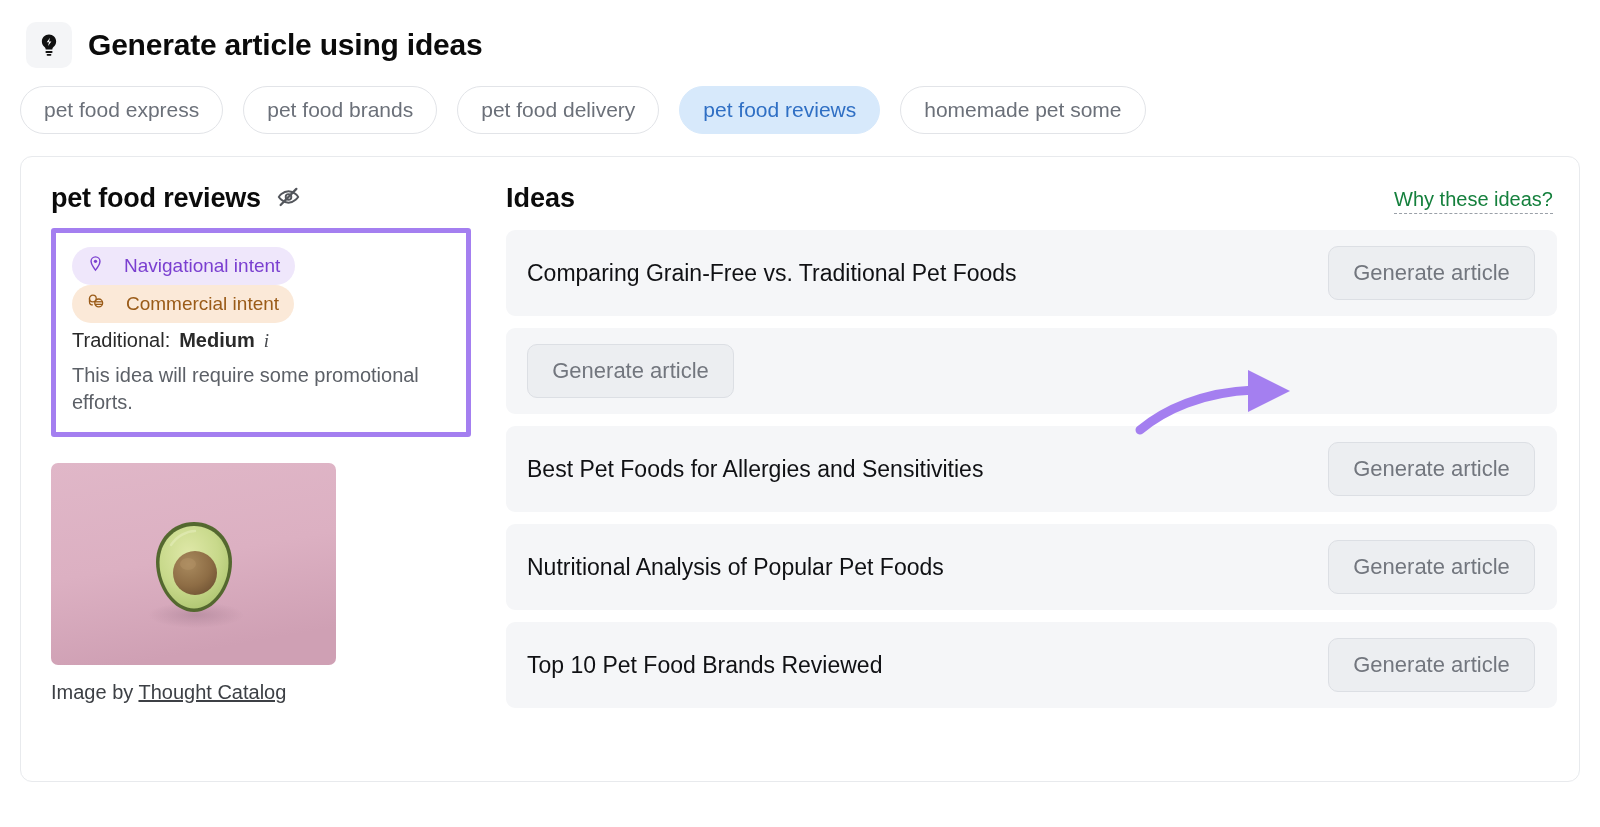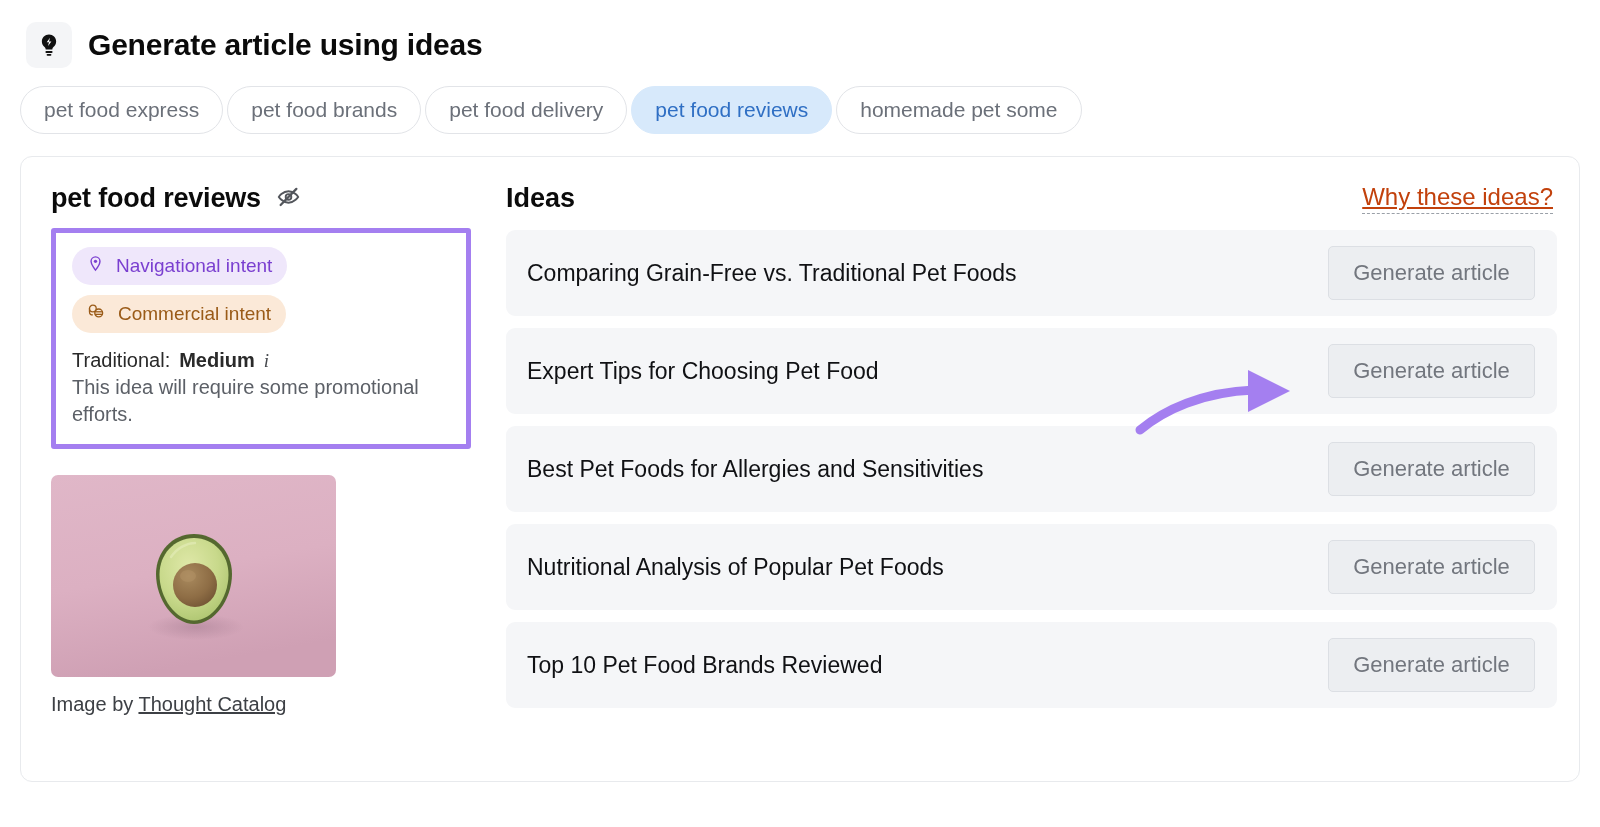--- a/index.html
+++ b/index.html
@@ -35,21 +35,21 @@
   .header-title {
     font-size: 30px;
     font-weight: bold;
     letter-spacing: -0.2px;
     color: #0b0b0b;
   }
 
   
   .pill-row {
     display: flex;
-    gap: 4px;
+    gap: 20px;
     padding: 18px 0 0 20px;
     align-items: center;
   }
   .pill {
     height: 48px;
     padding: 0 23px;
     border-radius: 26px;
     border: 1px solid #e2e4e8;
     background: #ffffff;
     color: #6b7079;
@@ -98,26 +98,25 @@
 
   .intent-box {
     border: 5px solid #a47ff0;
     border-radius: 3px;
     padding: 14px 16px 16px 16px;
     background: #ffffff;
   }
   .badge {
     display: inline-flex;
     align-items: center;
-    gap: 12px;
+    gap: 20px;
     height: 38px;
     padding: 6px 15px;
     border-radius: 19px;
     font-size: 19px;
-    margin-bottom: 10px;
   }
   .badge.nav {
     background: #efe7fb;
     color: #7a3fd0;
   }
   .badge.commercial {
     background: #fbe9d8;
     color: #9a5b18;
   }
   .efficiency-line {
@@ -130,21 +129,21 @@
   }
   .efficiency-line b { font-weight: bold; }
   .info-icon {
     font-style: italic;
     font-family: "Liberation Serif", serif;
     font-size: 19px;
     color: #45484d;
     line-height: 1;
   }
   .intent-desc {
-    margin-top: 2px;
+    margin-top: 10px;
     font-size: 20px;
     line-height: 1.35;
     color: #5c6067;
     max-width: 378px;
   }
 
   
   .illustration {
     margin-top: 26px;
     width: 285px;
@@ -175,27 +174,26 @@
     justify-content: space-between;
     margin-bottom: 16px;
     padding-right: 4px;
   }
   .ideas-title {
     font-size: 27px;
     font-weight: bold;
     color: #0b0b0b;
   }
   .why-link {
-    font-size: 24px;
-    color: #c2410c;
+    font-size: 20px;
+    color: #15803d;
     border-bottom: 1px dashed #9aa0a8;
     padding-bottom: 3px;
     cursor: pointer;
     line-height: 1.1;
-    text-decoration: underline;
   }
 
   .idea-row {
     display: flex;
     align-items: center;
     justify-content: space-between;
     background: #f5f6f8;
     border-radius: 9px;
     height: 86px;
     padding: 0 22px 0 21px;
@@ -203,21 +201,21 @@
     gap: 15px;
   }
   .idea-title {
     font-size: 23px;
     color: #101114;
   }
   .gen-btn {
     height: 54px;
     min-width: 207px;
     padding: 0 22px;
-    border-radius: 5px;
+    border-radius: 10px;
     border: 1px solid #dcdfe4;
     background: #eceef1;
     color: #72767e;
     font-size: 22px;
     font-family: "Liberation Sans", sans-serif;
     cursor: pointer;
     display: flex;
     align-items: center;
     justify-content: center;
     white-space: nowrap;
@@ -346,21 +344,20 @@
       <div class="ideas-title">Ideas</div>
       <div class="why-link">Why these ideas?</div>
     </div>
 
     <div class="idea-row">
       <span class="idea-title">Comparing Grain-Free vs. Traditional Pet Foods</span>
       <button class="gen-btn">Generate article</button>
     </div>
 
     <div class="idea-row">
-      <span class="idea-title">Expert Tips for Choosing Pet Food</span>
       <button class="gen-btn">Generate article</button>
     </div>
 
     <div class="idea-row">
       <span class="idea-title">Best Pet Foods for Allergies and Sensitivities</span>
       <button class="gen-btn">Generate article</button>
     </div>
 
     <div class="idea-row">
       <span class="idea-title">Nutritional Analysis of Popular Pet Foods</span>

